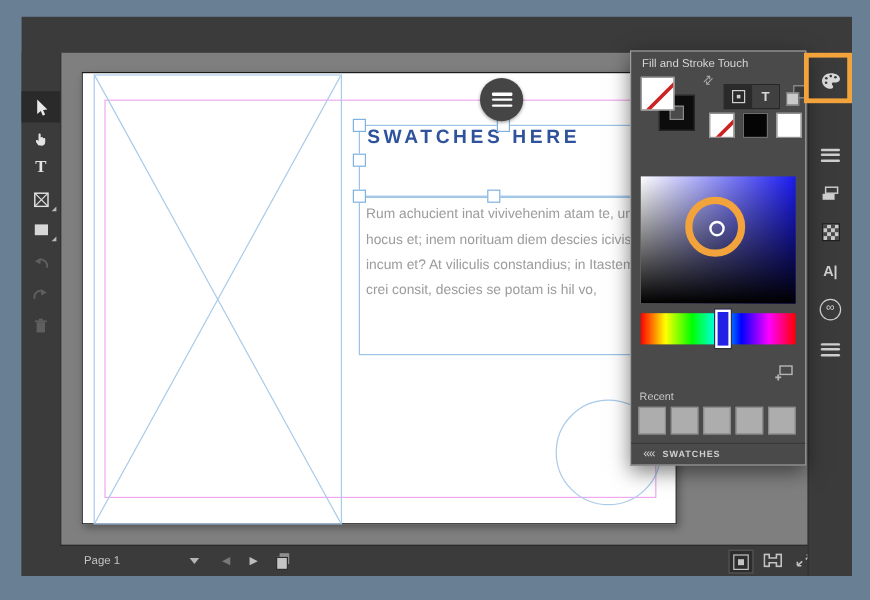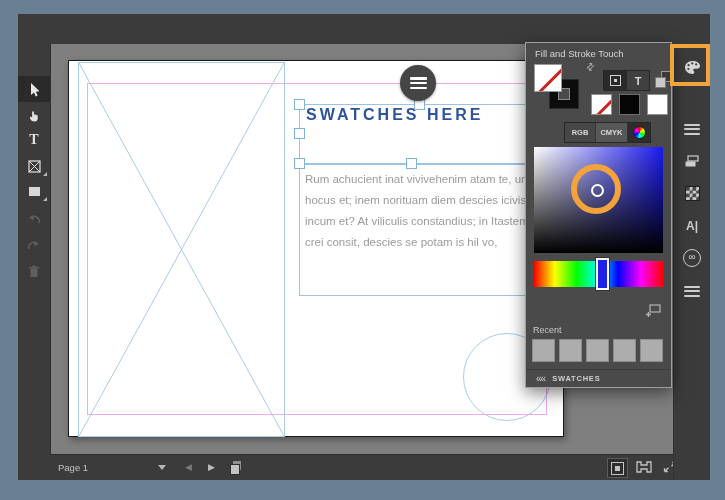--- a/index.html
+++ b/index.html
@@ -185,21 +185,21 @@
     <div class="menucircle">
       <span class="hamb">
           <i></i>
           <i></i>
           <i></i>
         </span>
     </div>
   </div>
 
   <div class="statusbar">
-    <div class="txt" style="left:8px;">Page 1</div>
+    <div class="txt" style="left:20px;">Page 1</div>
     <div class="caret" style="left:108px;top:10px;"></div>
     <div class="navglyph disabled" style="left:135px;">◀</div>
     <div class="navglyph" style="left:158px;color:#BDBDBD;">▶</div>
     <div class="pagesicon" style="left:180px;">
         <i class="b"></i>
         <i class="f"></i>
       </div>
 
     <div class="viewbtn sel" style="left:557px;">
       <span class="sqinsq">
@@ -286,27 +286,20 @@
       <i class="bk"></i>
       <i class="fr"></i>
     </div>
 
     <div class="swatch" style="left:65px;top:51px;background:#FFF;">
       <i class="redslash" style="top:8px;width:40px;"></i>
     </div>
     <div class="swatch" style="left:93px;top:51px;background:#050505;border-color:#6E6E6E;"></div>
     <div class="swatch" style="left:121px;top:51px;background:#FFFFFF;"></div>
 
-    <div class="segctl" style="left:38px;top:79px;">
-      <div class="segcell" style="width:30px;background:#474747;font-size:7.5px;font-weight:bold;">RGB</div>
-      <div class="segcell" style="width:31px;background:#575757;font-size:7.5px;font-weight:bold;border-left:1px solid #333;">CMYK</div>
-      <div class="segcell" style="width:22px;background:#2D2D2D;border-left:1px solid #333;">
-        <span class="modewheel"></span>
-      </div>
-    </div>
 
     <div class="colorfield">
       <div class="fieldsel"></div>
       <div class="orangering"></div>
     </div>
 
     <div class="huestrip"></div>
     <div class="hueslider"></div>
 
     <svg class="addswatch" viewBox="0 0 16 14">

